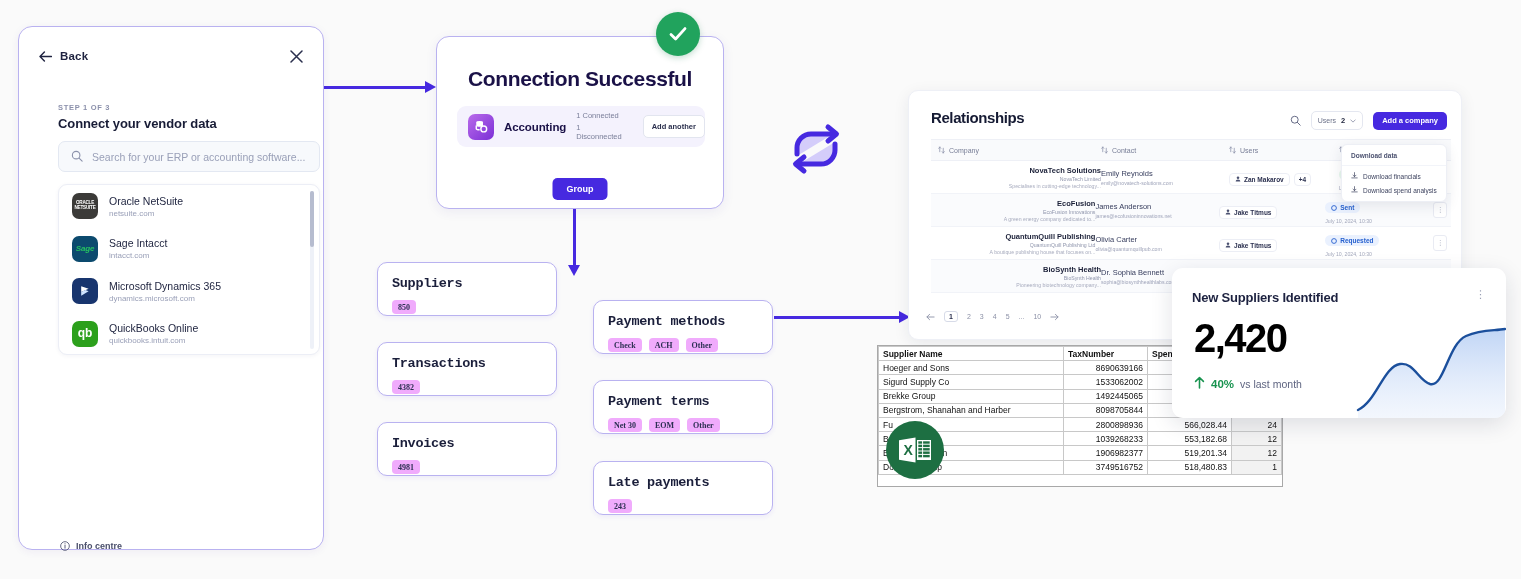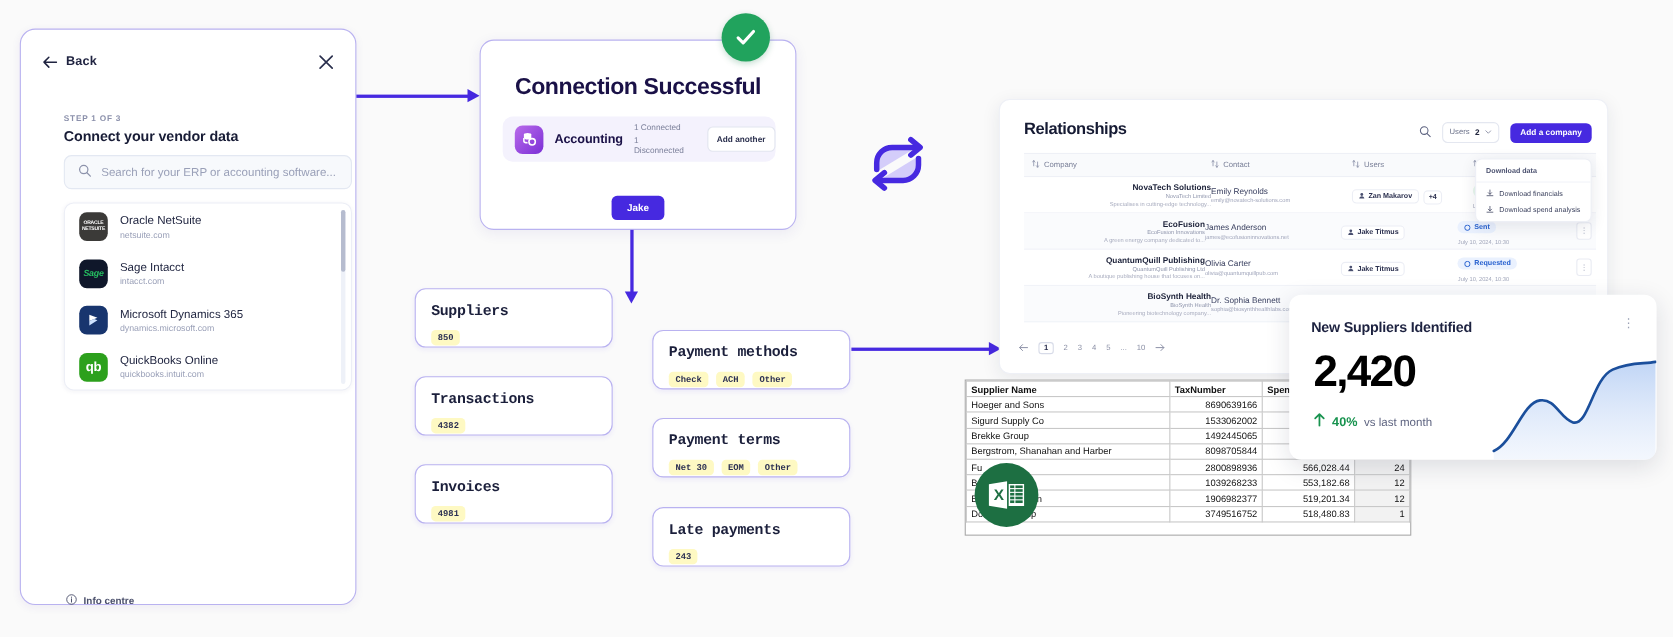--- a/index.html
+++ b/index.html
@@ -46,21 +46,21 @@
   #erp-list{
     position:absolute;left:39px;top:157px;width:262px;height:171px;
     background:#fff;border:1px solid #eceef6;border-radius:9px;
     box-shadow:0 1px 4px rgba(40,40,90,.05);
     overflow:hidden;box-sizing:border-box;
   }
   .vendor-row{display:flex;align-items:center;gap:11px;height:42.5px;padding:0 13px;box-sizing:border-box;cursor:pointer;}
   .vendor-logo{width:26px;height:26px;border-radius:7px;flex:none;display:flex;align-items:center;justify-content:center;
     font-size:6px;font-weight:800;color:#fff;text-align:center;line-height:1.05;letter-spacing:-.2px;}
   .v-netsuite{background:#3b3a38;font-size:4.6px;}
-  .v-sage{background:#0f172a;color:#25c061;font-size:8px;font-weight:700;font-style:italic;}
+  .v-sage{background:#0c4a6e;color:#25c061;font-size:8px;font-weight:700;font-style:italic;}
   .v-dyn{background:#18356e;}
   .v-qb{background:#2ca01c;font-size:12px;font-weight:700;}
   .vendor-name{font-size:10.5px;font-weight:500;color:#222742;line-height:1.15;}
   .vendor-url{font-size:8px;color:#9aa0b8;margin-top:2px;}
   #erp-scrollbar{position:absolute;right:5px;top:6px;width:4px;height:158px;background:#eef1f8;border-radius:3px;}
   #erp-scrollthumb{position:absolute;left:0;top:0;width:4px;height:56px;background:#b6bccf;border-radius:3px;}
 
   #continue-btn{
     position:absolute;left:39px;top:466px;width:262px;height:30px;
     background:#4629e0;border-radius:7px;color:#fff;
@@ -107,22 +107,22 @@
   }
 
   
   .mono-card{
     background:#fff;border:1.5px solid #b9b2f0;border-radius:10px;
     box-shadow:0 2px 5px rgba(70,41,224,.07);box-sizing:border-box;padding:13px 14px;
   }
   .mono-title{font-family:"Liberation Mono","DejaVu Sans Mono",monospace;font-size:13.5px;font-weight:700;color:#1b1f3b;letter-spacing:-.3px;}
   .chips{display:flex;gap:7px;margin-top:9px;}
   .chip{
-    background:#fef9c3;border-radius:4px;padding:2.5px 6px;
-    font-family:Liberation Mono, monospace;font-size:8px;font-weight:700;color:#2b2f52;white-space:nowrap;
+    background:#f0abfc;border-radius:4px;padding:2.5px 6px;
+    font-family:Liberation Serif, serif;font-size:8px;font-weight:700;color:#2b2f52;white-space:nowrap;
   }
   #card-suppliers{left:377px;top:262px;width:180px;height:54px;}
   #card-transactions{left:377px;top:342px;width:180px;height:54px;}
   #card-invoices{left:377px;top:422px;width:180px;height:54px;}
   #card-pay-methods{left:593px;top:300px;width:180px;height:54px;}
   #card-pay-terms{left:593px;top:380px;width:180px;height:54px;}
   #card-late{left:593px;top:461px;width:180px;height:54px;}
 
   
   #sync-icon{left:785px;top:118px;width:62px;height:62px;}
@@ -319,21 +319,21 @@
         </svg>
       </div>
       <div id="acct-label">Accounting</div>
       <div class="conn-stats">
         <span>1 Connected</span>
         <span>1 Disconnected</span>
       </div>
       <div id="add-another">Add another</div>
     </div>
 
-    <div id="next-btn">Jake</div>
+    <div id="next-btn">Group</div>
   </div>
 
   <div class="abs" id="conn-check">
     <svg width="24" height="24" viewBox="0 0 24 24">
         <path d="M5 12.4l4.6 4.6L19 6.6" stroke="#fff" stroke-width="2.8" fill="none" stroke-linecap="round" stroke-linejoin="round"></path>
       </svg>
   </div>
 
   <div class="arrow-line abs" style="left:573px;top:209px;width:2.6px;height:58px;"></div>
   <div class="arrow-head abs" style="left:568px;top:265px;border-top:11px solid #4629e0;border-left:6.5px solid transparent;border-right:6.5px solid transparent;"></div>

